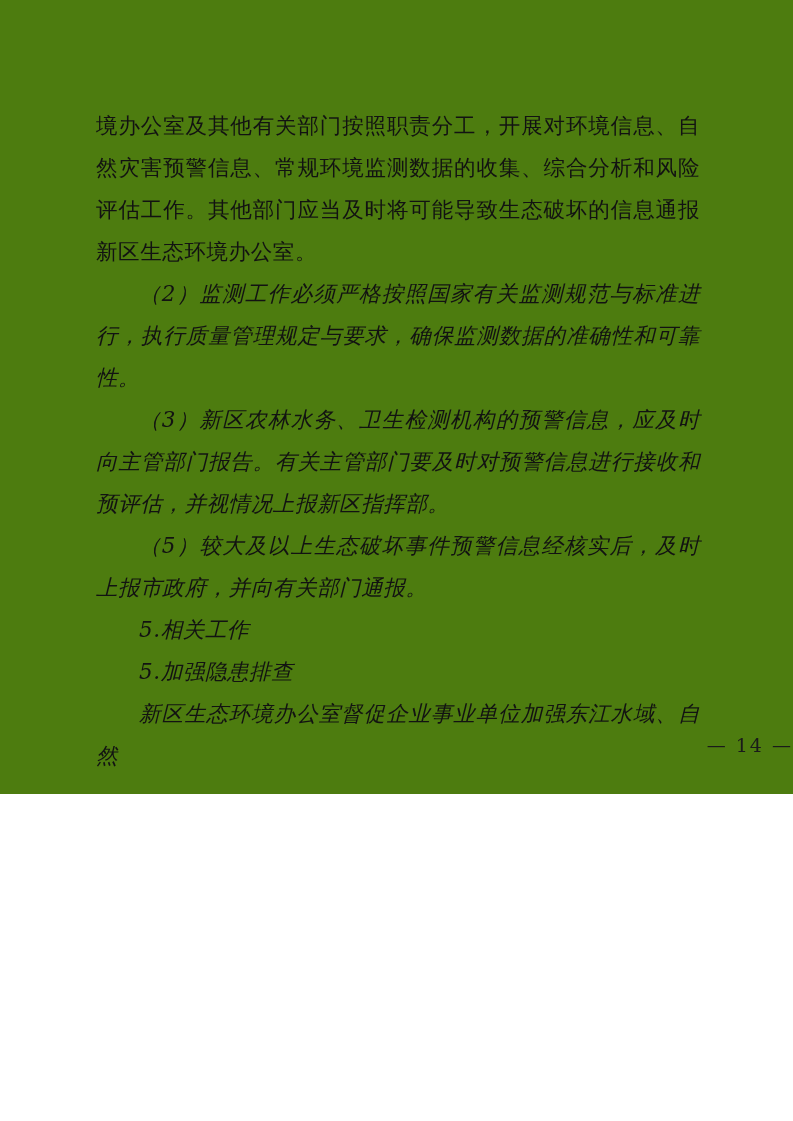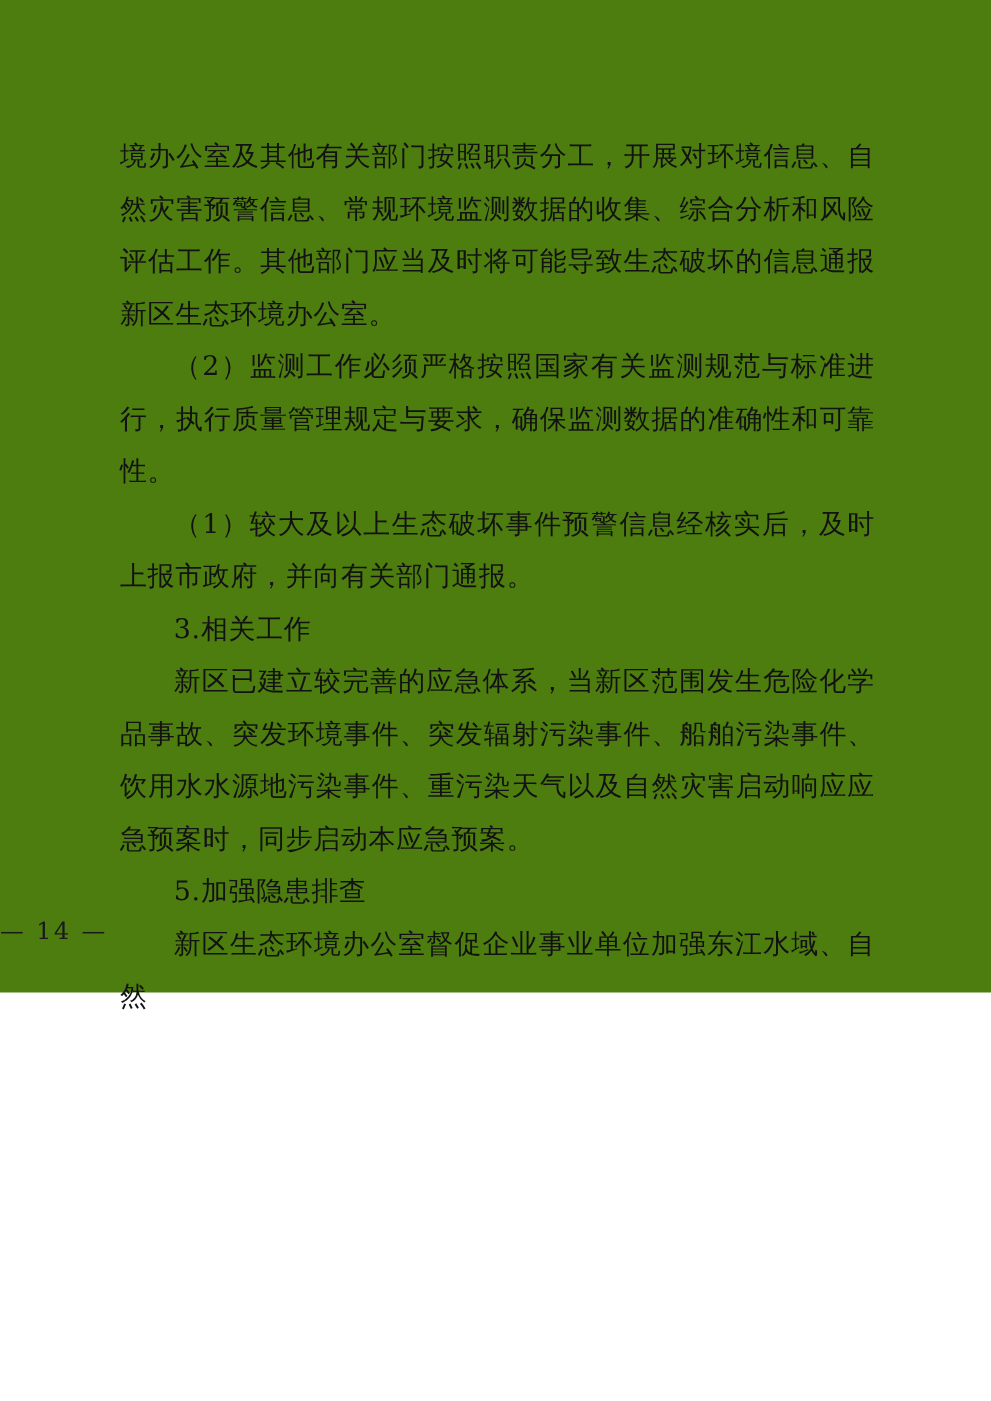--- a/index.html
+++ b/index.html
@@ -32,40 +32,41 @@
     line-height: 42px;
     letter-spacing: 0.6px;
     text-align: justify;
     text-justify: inter-ideograph;
     margin: 0;
     color: #121212;
     font-family: "DejaVu Serif", "Liberation Serif", serif;
   }
   .indent {
     text-indent: 43px;
+    font-style: italic;
   }
   .footer {
     position: absolute;
     left: 0;
     right: 0;
     bottom: 38px;
-    text-align: left;
+    text-align: right;
     font-size: 19px;
     letter-spacing: 2px;
     color: #1a1a1a;
     font-family: "DejaVu Serif", "Liberation Serif", serif;
   }
 </style>
 </head>
 <body>
 
 <div class="page">
   <div class="content">
     <p class="para">境办公室及其他有关部门按照职责分工，开展对环境信息、自然灾害预警信息、常规环境监测数据的收集、综合分析和风险评估工作。其他部门应当及时将可能导致生态破坏的信息通报新区生态环境办公室。</p>
     <p class="para indent">（2）监测工作必须严格按照国家有关监测规范与标准进行，执行质量管理规定与要求，确保监测数据的准确性和可靠性。</p>
-    <p class="para indent">（1）较大及以上生态破坏事件预警信息经核实后，及时上报市政府，并向有关部门通报。</p>
-    <p class="para indent">3.相关工作</p>
-    <p class="para indent">新区已建立较完善的应急体系，当新区范围发生危险化学品事故、突发环境事件、突发辐射污染事件、船舶污染事件、饮用水水源地污染事件、重污染天气以及自然灾害启动响应应急预案时，同步启动本应急预案。</p>
+    <p class="para indent">（3）新区农林水务、卫生检测机构的预警信息，应及时向主管部门报告。有关主管部门要及时对预警信息进行接收和预评估，并视情况上报新区指挥部。</p>
+    <p class="para indent">（5）较大及以上生态破坏事件预警信息经核实后，及时上报市政府，并向有关部门通报。</p>
+    <p class="para indent">5.相关工作</p>
     <p class="para indent">5.加强隐患排查</p>
     <p class="para indent">新区生态环境办公室督促企业事业单位加强东江水域、自然</p>
   </div>
   <div class="footer">— 14 —</div>
 </div>
 
 </body></html>

